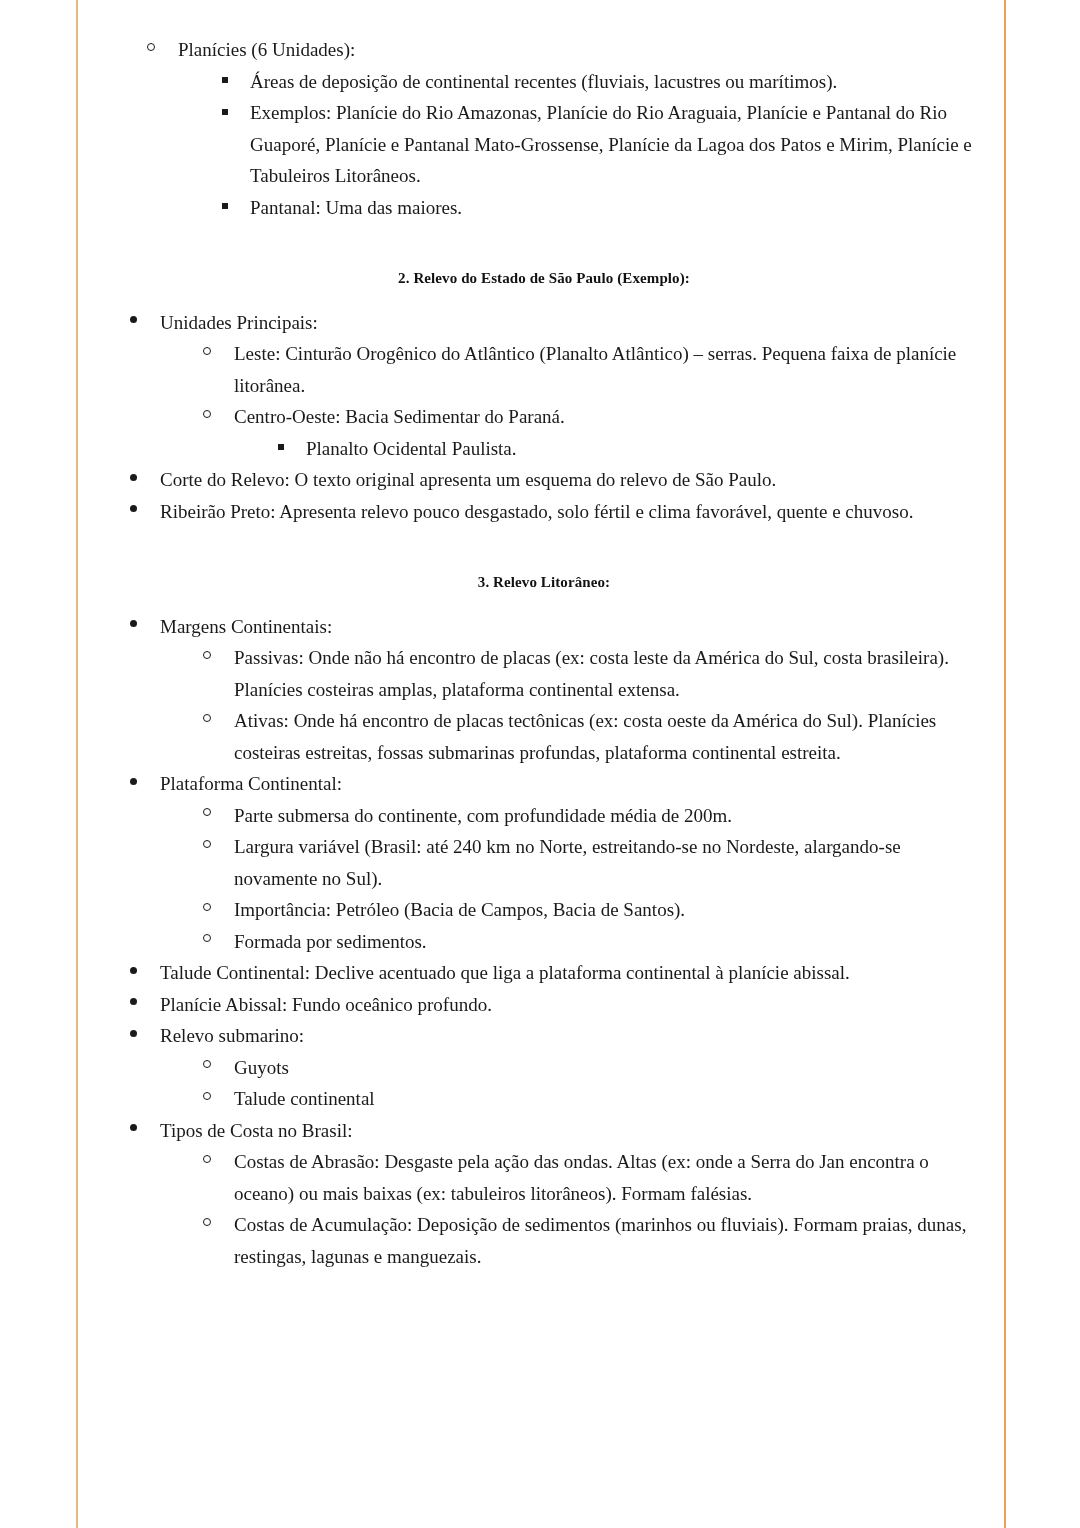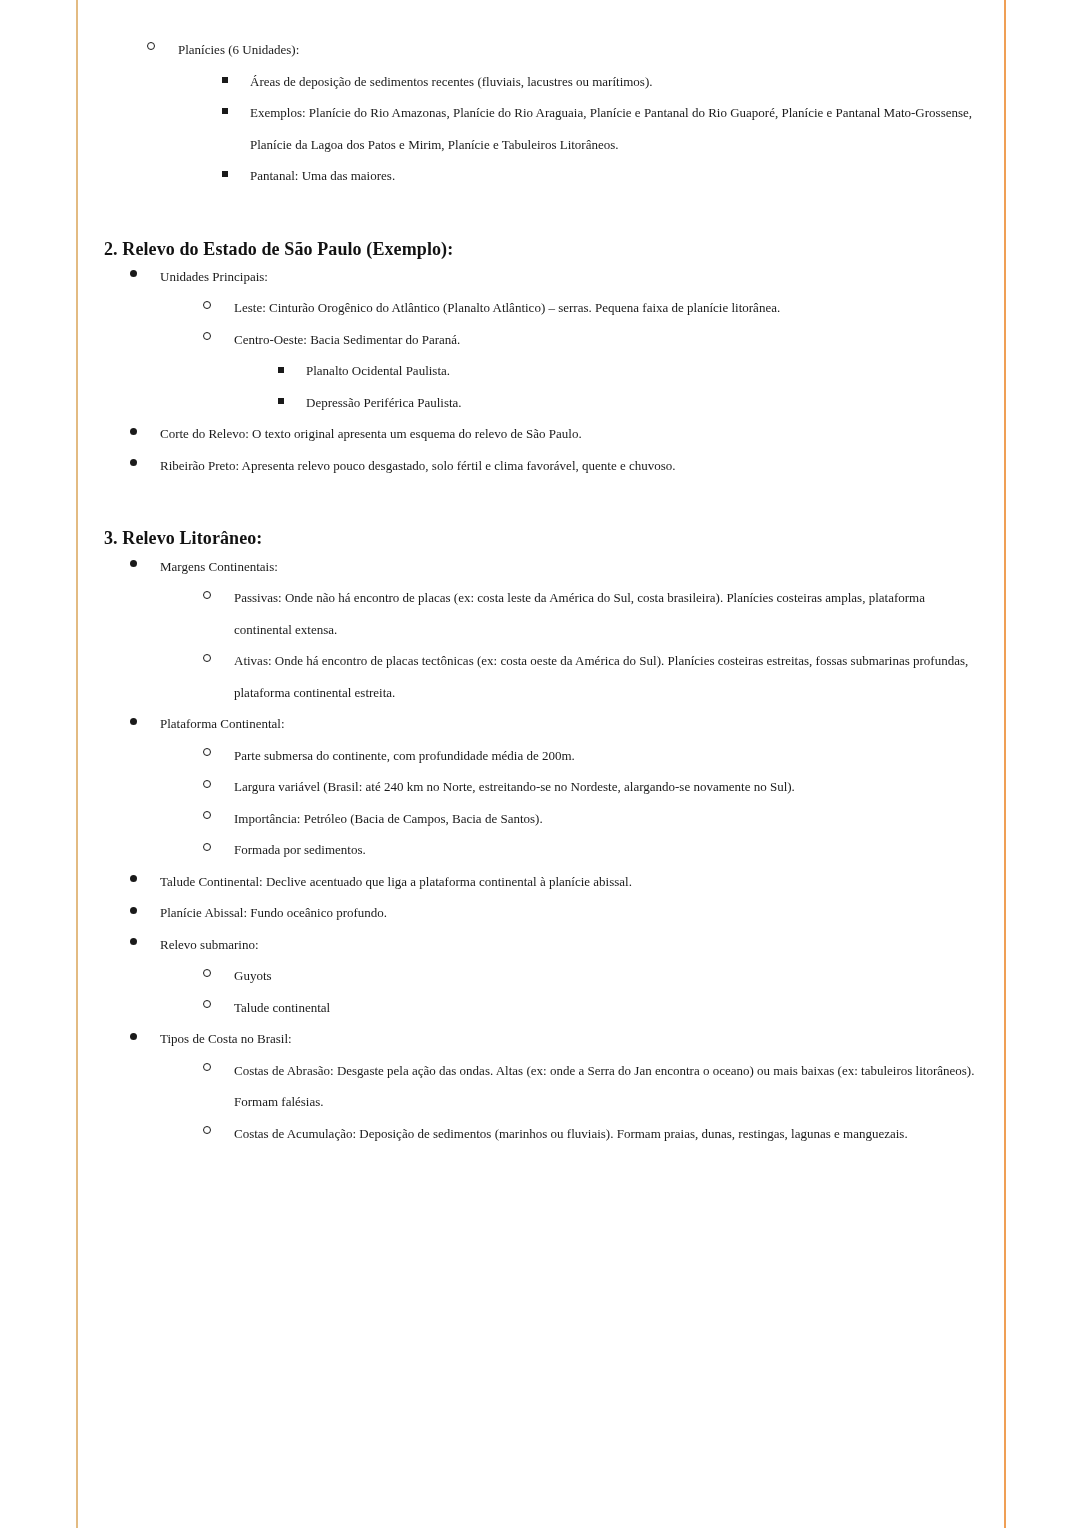--- a/index.html
+++ b/index.html
@@ -34,40 +34,41 @@
     position: absolute;
     left: 104px;
     top: 34px;
     width: 880px;
   }
 
   
   h2.section-heading {
     font-family: "Liberation Serif", "DejaVu Serif", serif;
     font-weight: bold;
-    font-size: 18px;
+    font-size: 15px;
     line-height: 1.3;
     margin: 0;
     padding: 0;
     color: #121212;
     letter-spacing: 0.1px;
+    text-align: center;
   }
   .heading-block { margin: 46px 0 0 0; }
 
   
   ul.lvl1, ul.lvl2, ul.lvl3 {
     list-style: none;
     margin: 0;
     padding: 0;
   }
-  ul.lvl1 { }
+  ul.lvl1 { margin-top: 18px; }
 
   li {
     position: relative;
-    font-size: 13px;
+    font-size: 19px;
     line-height: 31.5px;
     margin: 0;
     padding: 0;
   }
 
   
   li > .bullet {
     position: absolute;
     left: 0;
     top: 0;
@@ -125,21 +126,21 @@
 
   <div class="content">
 
     <ul class="lvl2">
       <li>
         <span class="bullet"></span>
         <span class="txt">Planícies (6 Unidades):</span>
         <ul class="lvl3">
           <li>
             <span class="bullet"></span>
-            <span class="txt">Áreas de deposição de sedimentos recentes (fluviais, lacustres ou marítimos).</span>
+            <span class="txt">Áreas de deposição de continental recentes (fluviais, lacustres ou marítimos).</span>
           </li>
           <li>
             <span class="bullet"></span>
             <span class="txt">Exemplos: Planície do Rio Amazonas, Planície do Rio Araguaia, Planície e Pantanal do Rio Guaporé, Planície e Pantanal Mato-Grossense, Planície da Lagoa dos Patos e Mirim, Planície e Tabuleiros Litorâneos.</span>
           </li>
           <li>
             <span class="bullet"></span>
             <span class="txt">Pantanal: Uma das maiores.</span>
           </li>
         </ul>
@@ -160,24 +161,20 @@
             <span class="txt">Leste: Cinturão Orogênico do Atlântico (Planalto Atlântico) – serras. Pequena faixa de planície litorânea.</span>
           </li>
           <li>
             <span class="bullet"></span>
             <span class="txt">Centro-Oeste: Bacia Sedimentar do Paraná.</span>
             <ul class="lvl3">
               <li>
                 <span class="bullet"></span>
                 <span class="txt">Planalto Ocidental Paulista.</span>
               </li>
-              <li>
-                <span class="bullet"></span>
-                <span class="txt">Depressão Periférica Paulista.</span>
-              </li>
             </ul>
           </li>
         </ul>
       </li>
       <li>
         <span class="bullet"></span>
         <span class="txt">Corte do Relevo: O texto original apresenta um esquema do relevo de São Paulo.</span>
       </li>
       <li>
         <span class="bullet"></span>

